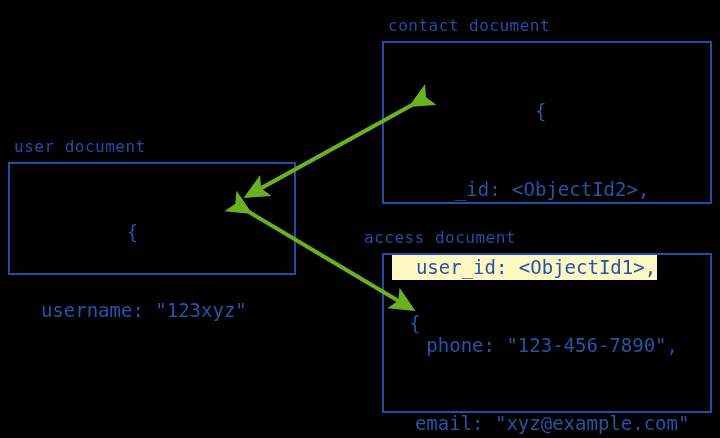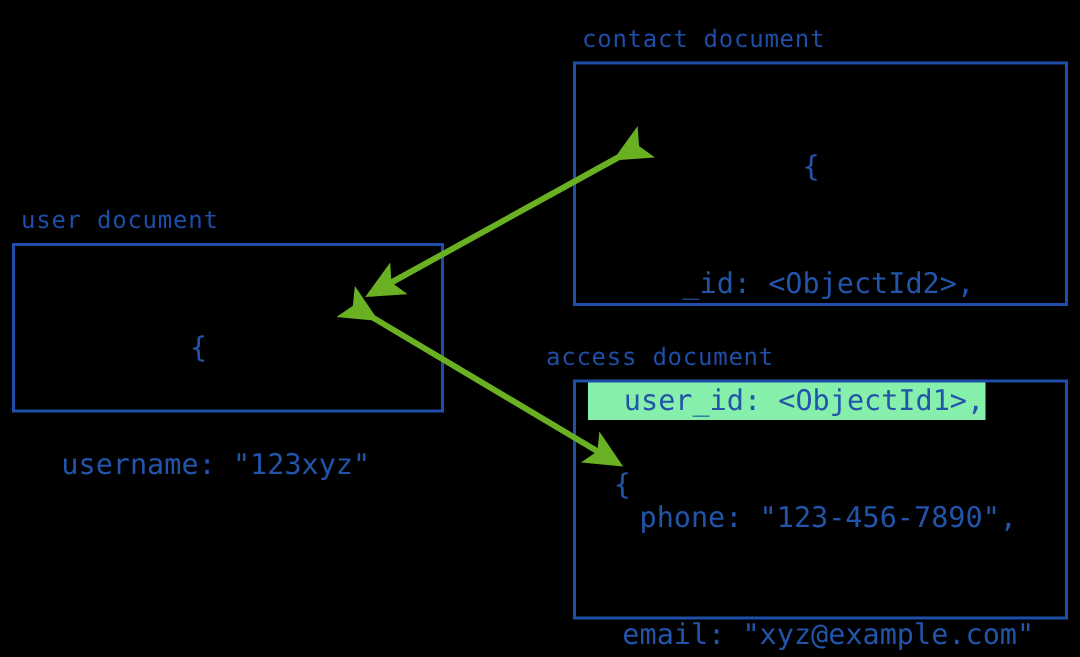--- a/index.html
+++ b/index.html
@@ -38,21 +38,21 @@
     color: #2255aa;
     white-space: pre;
   }
   .doc-line {
     display: block;
     height: 26px;
     white-space: pre;
     text-align: center;
   }
   .doc-line.hl {
-    background: #86efac;
+    background: #fef9c3;
     display: inline-block;
     padding: 0 1px;
   }
   .hl-wrap {
     display: block;
     height: 26px;
   }
   svg.arrows {
     position: absolute;
     left: 0;

